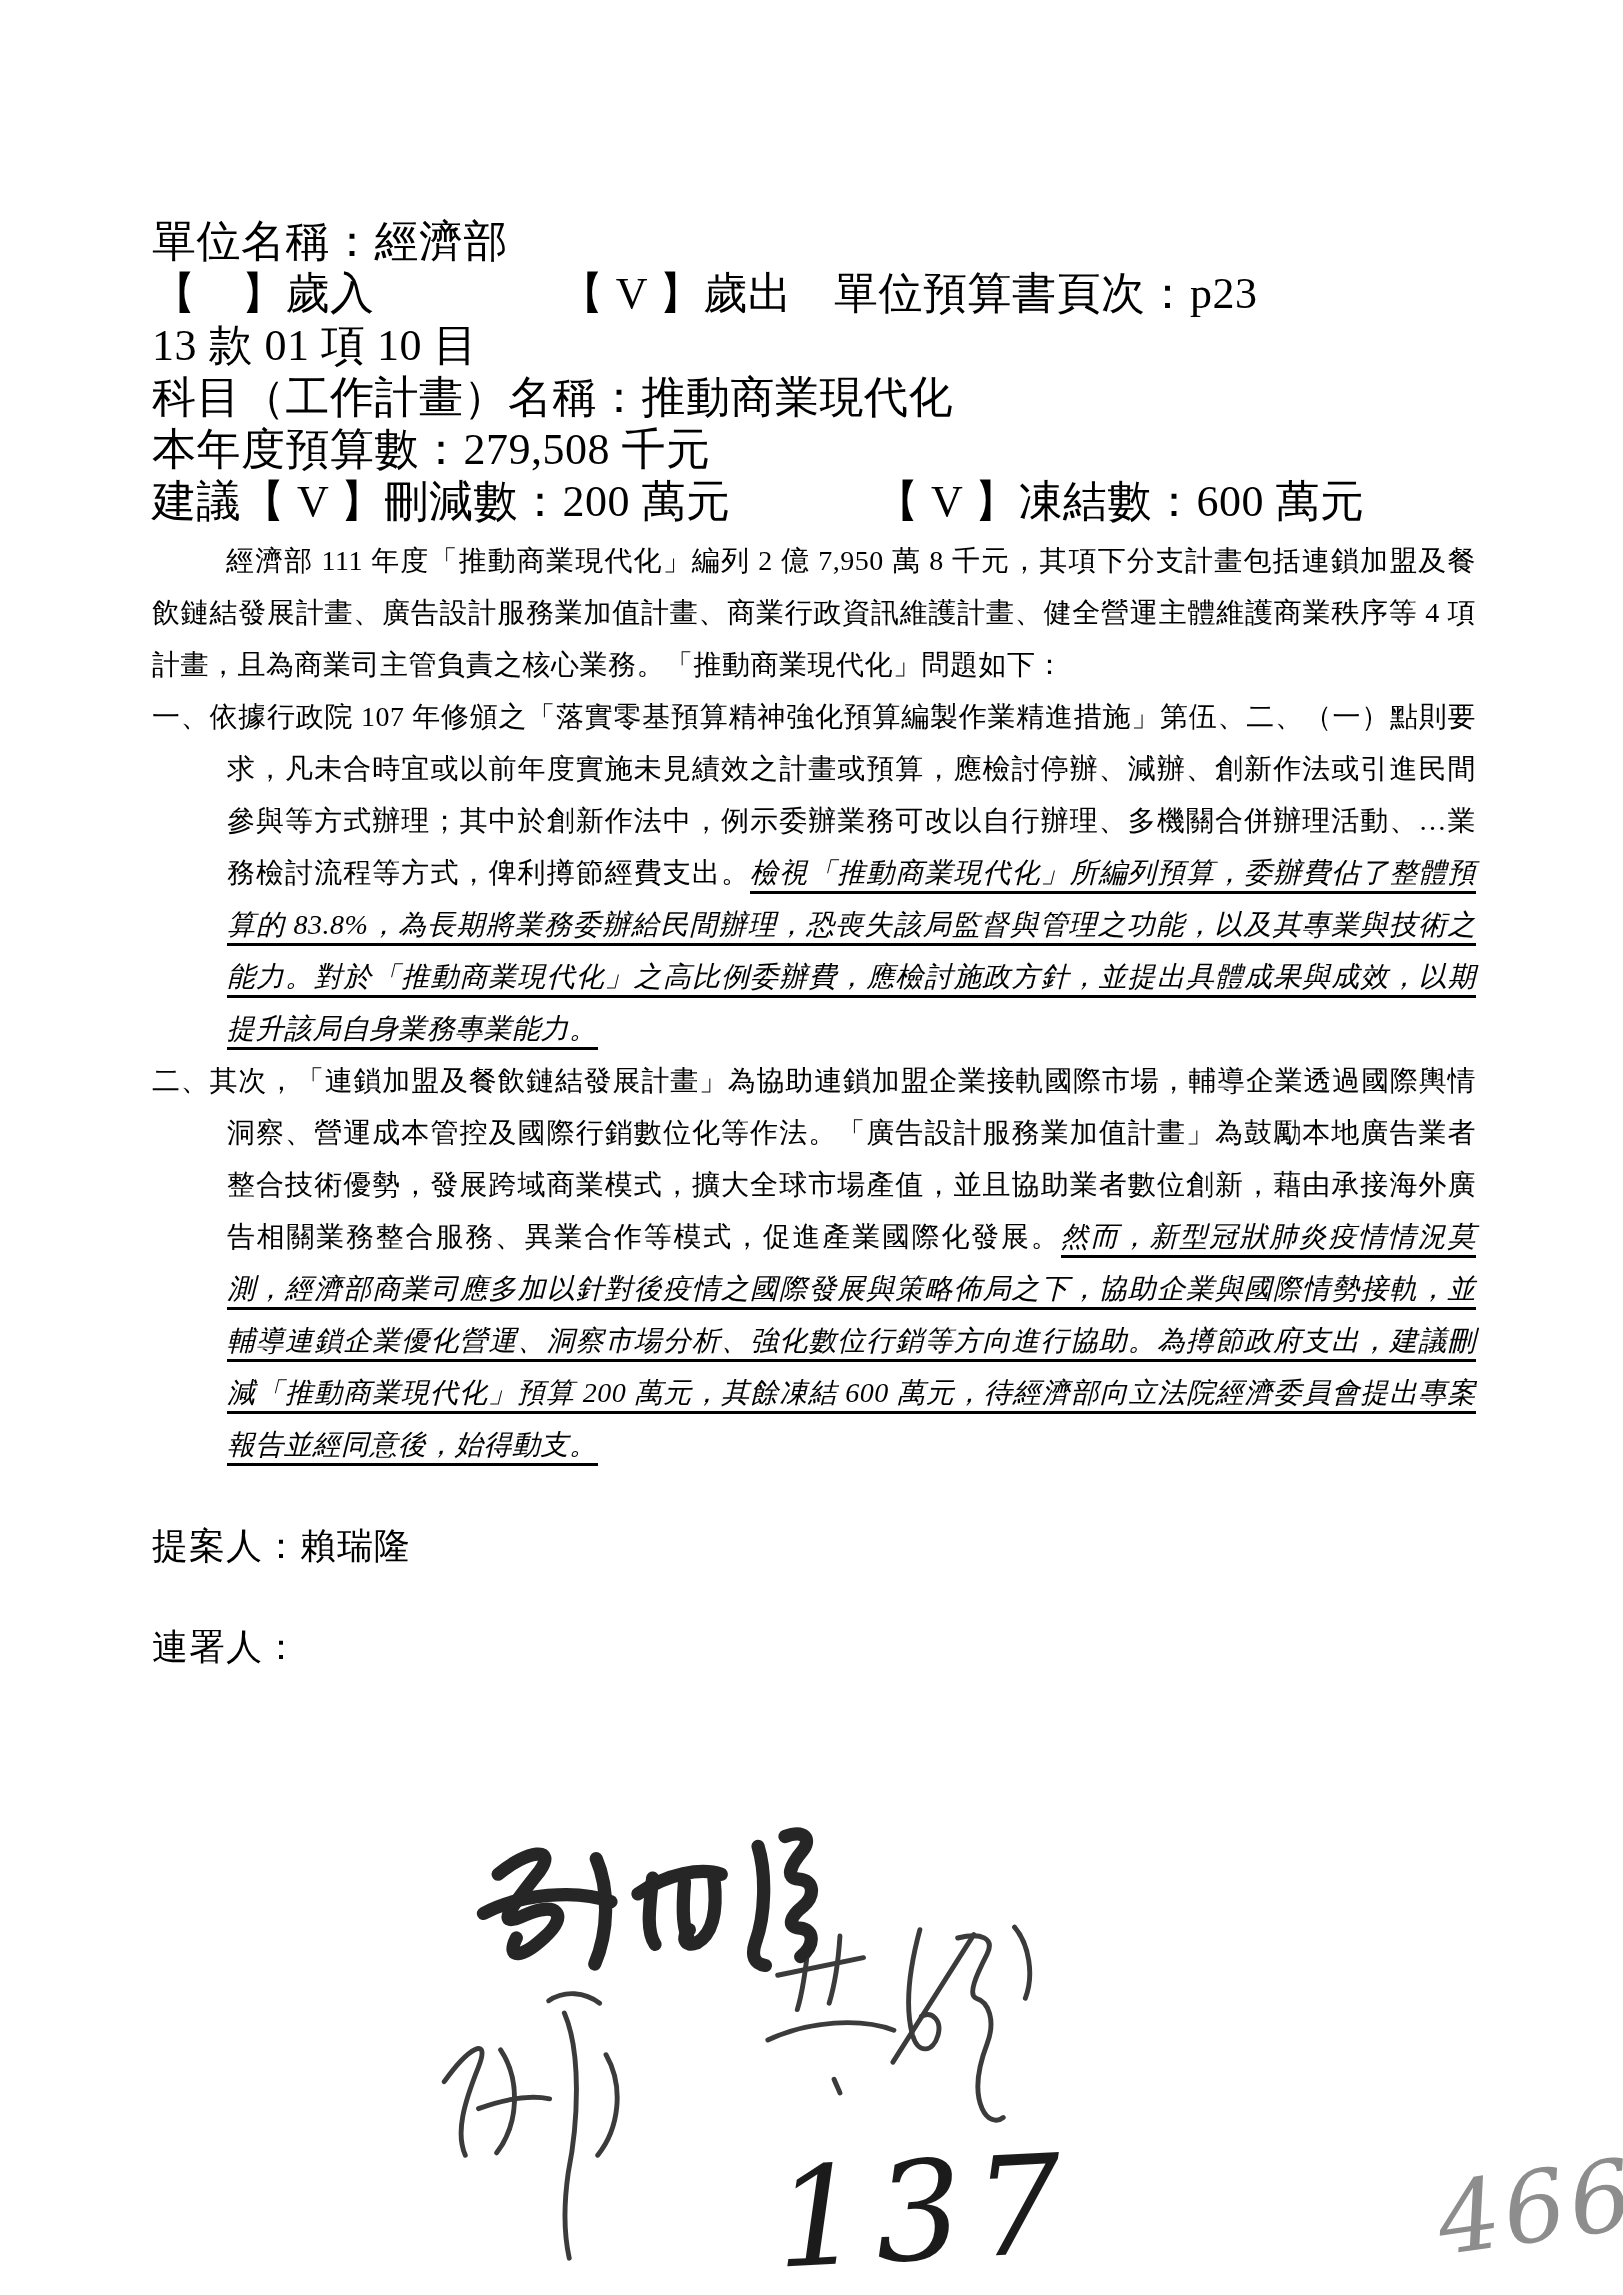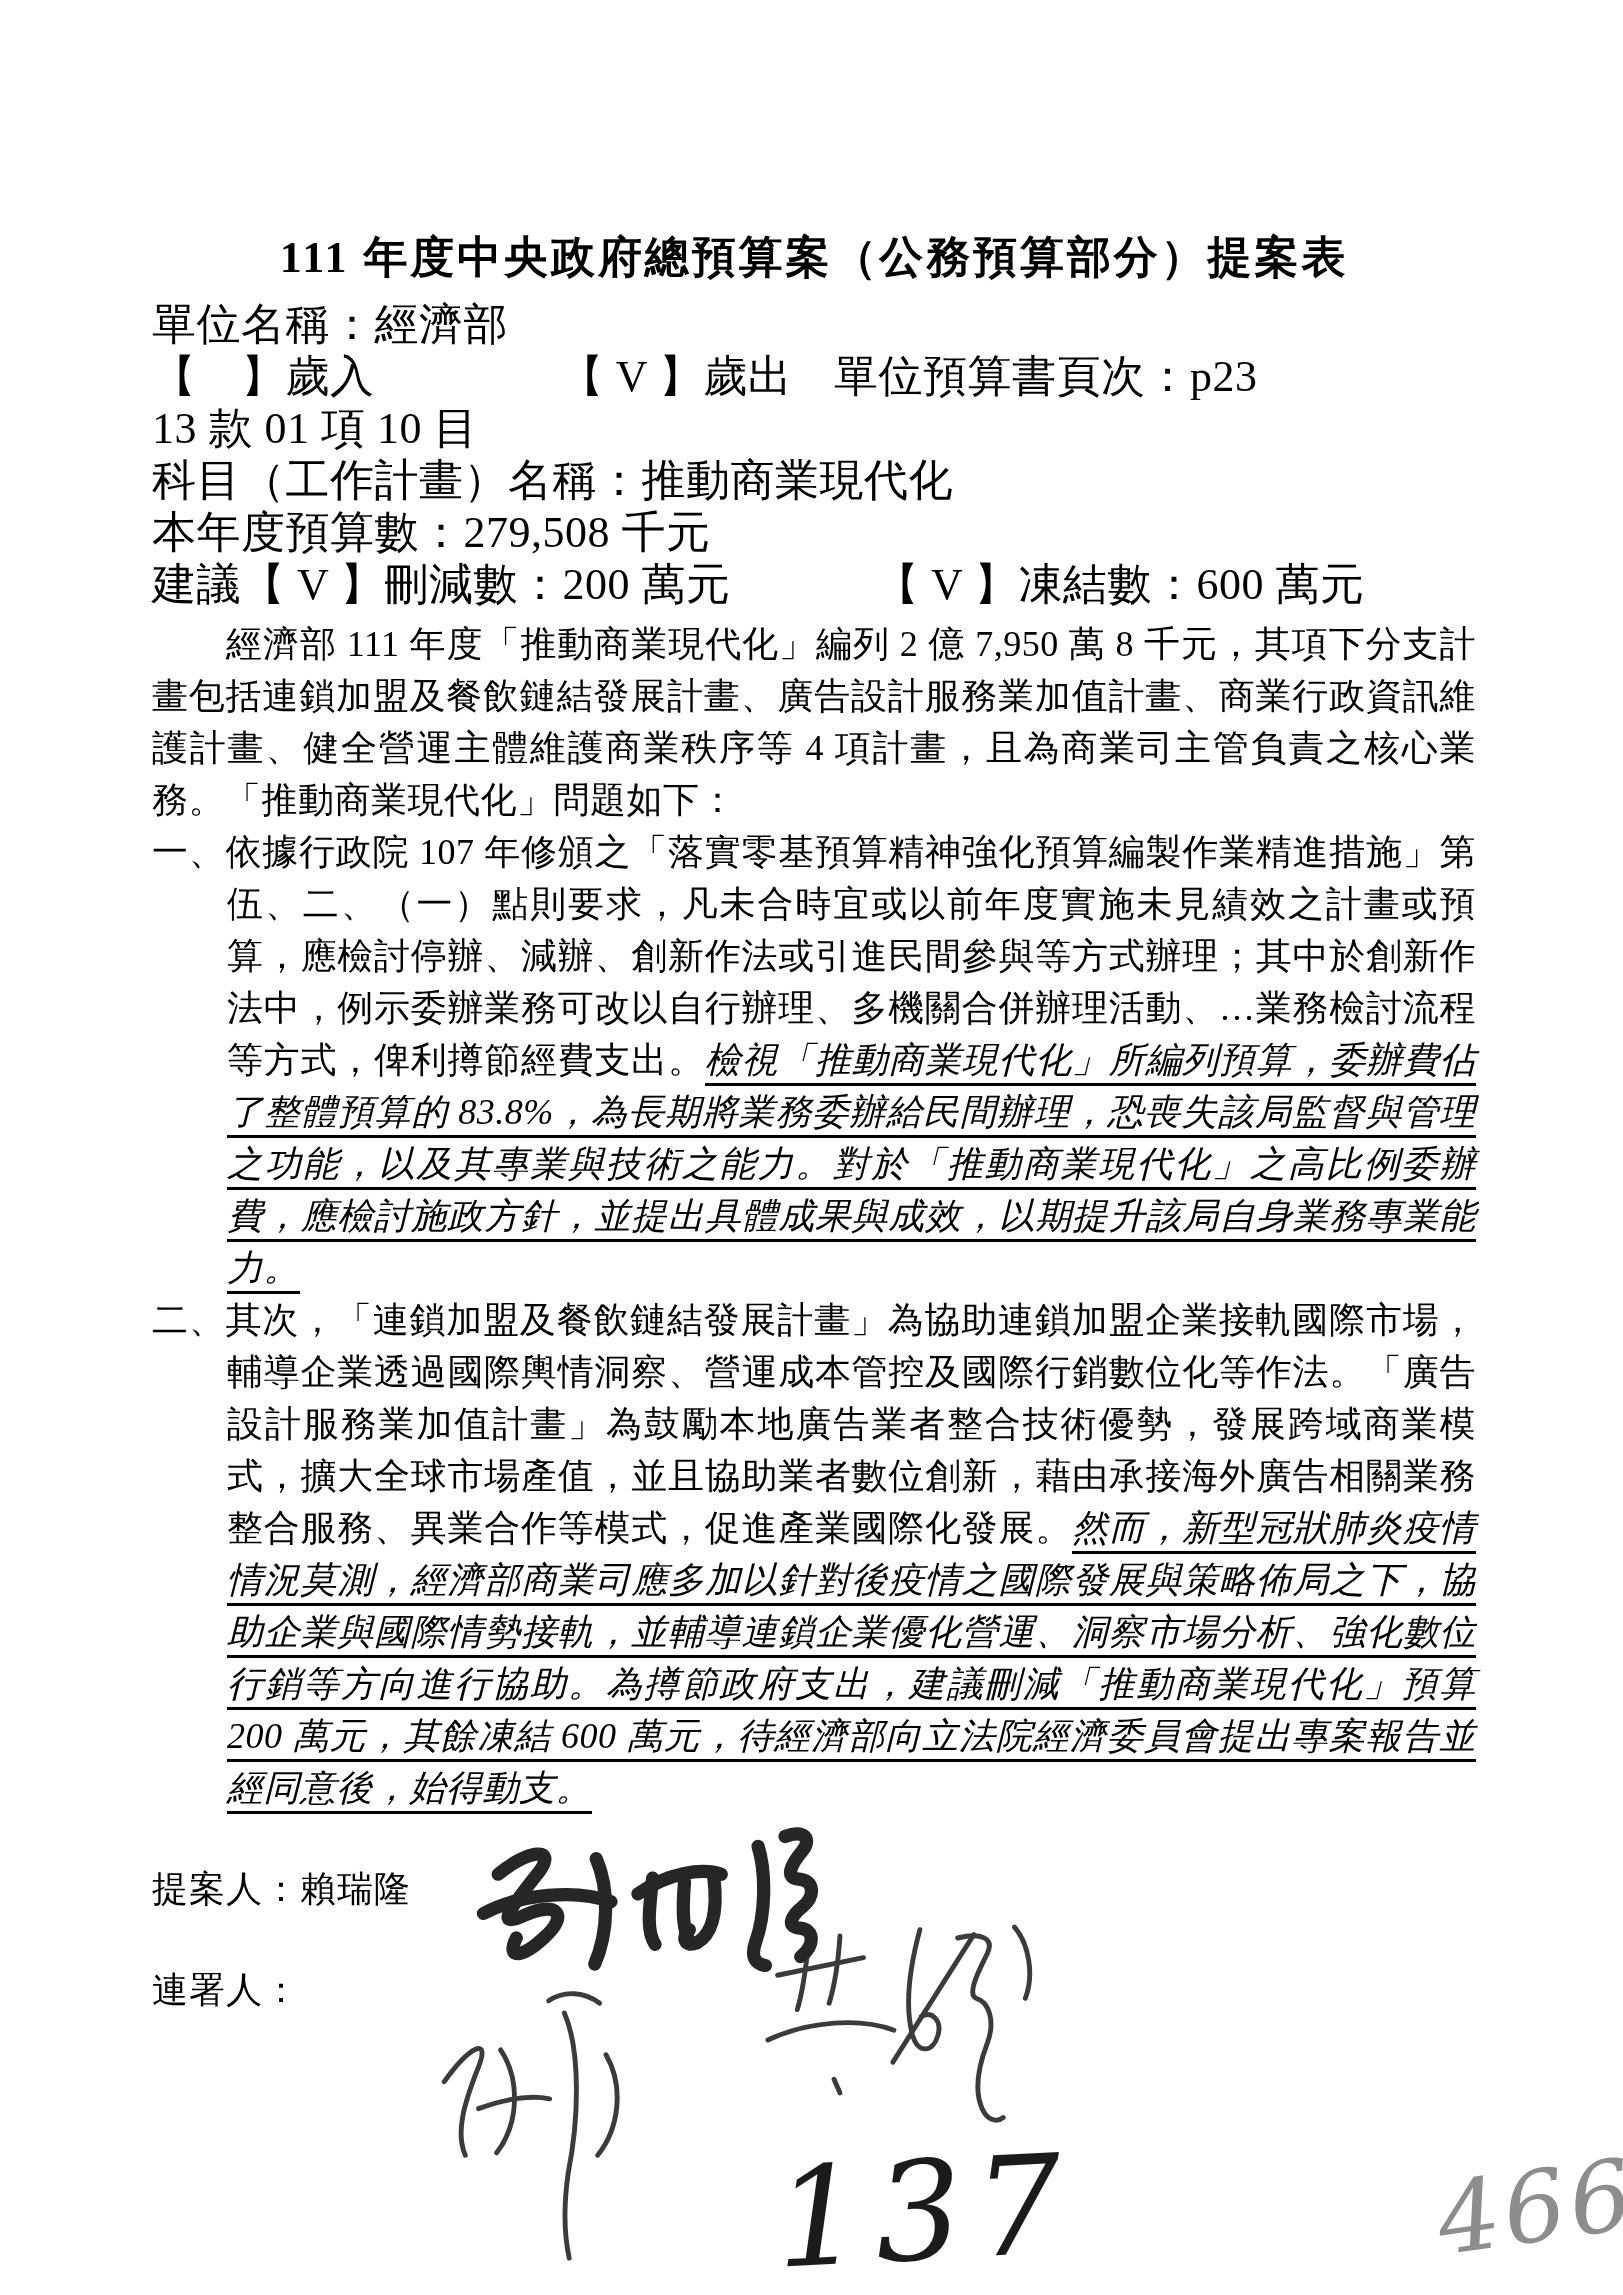--- a/index.html
+++ b/index.html
@@ -5,41 +5,40 @@
   html,body{margin:0;padding:0;background:#ffffff;}
   body{width:1624px;height:2295px;font-family:"Liberation Serif","DejaVu Serif",serif;}
   .sheet{position:relative;width:1624px;height:2295px;background:#ffffff;color:#000;overflow:hidden;}
   .content{position:absolute;left:152px;top:216px;width:1324px;}
   .title{font-size:44px;font-weight:bold;text-align:center;letter-spacing:2.9px;line-height:83px;margin:0;white-space:nowrap;}
   .field{font-size:44px;line-height:52px;letter-spacing:0.5px;white-space:nowrap;}
   .row-cols{display:flex;}
   .col-a{width:366px;flex:0 0 366px;}
   .col-b{width:316px;flex:0 0 316px;text-align:center;}
   .col-c{width:723px;flex:0 0 723px;}
-  .para{font-size:36px;line-height:52px;letter-spacing:0.5px;text-align:justify;margin:0;}
+  .para{font-size:28px;line-height:52px;letter-spacing:0.5px;text-align:justify;margin:0;}
   .intro{text-indent:74px;margin-top:6.9px;}
   .item{padding-left:75px;text-indent:-75px;}
   .useg{text-decoration:none;border-bottom:3.4px solid #000;padding-bottom:3.4px;font-style:italic;}
   .sig-row{font-size:36px;line-height:52px;letter-spacing:1px;margin-top:49px;}
   .sig-row.cosign{}
   .overlay{position:absolute;left:0;top:0;width:1624px;height:2295px;pointer-events:none;}
   .pageno{position:absolute;left:775px;top:2143px;font-size:137px;line-height:137px;
           font-family:"DejaVu Serif",serif;font-style:italic;letter-spacing:12.8px;
           color:#1b1b1b;transform:rotate(-3deg);}
   .cornerno{position:absolute;left:1437px;top:2158px;font-size:98px;line-height:98px;
           font-family:"DejaVu Serif",serif;font-style:italic;letter-spacing:3.9px;
           color:#8d8d8d;transform:rotate(-8deg);}
 </style>
 </head>
 <body>
 
 <div class="sheet">
   <div class="content">
 
-    <h1 class="title">111 年度中央政府總預算案（公務預算部分）提案表</h1>
 
     <div class="field">單位名稱：經濟部</div>
 
     <div class="field row-cols">
       <span class="col-a">【　】歲入</span>
       <span class="col-b">【 V 】歲出</span>
       <span>單位預算書頁次：p23</span>
     </div>
 
     <div class="field">13 款 01 項 10 目</div>

